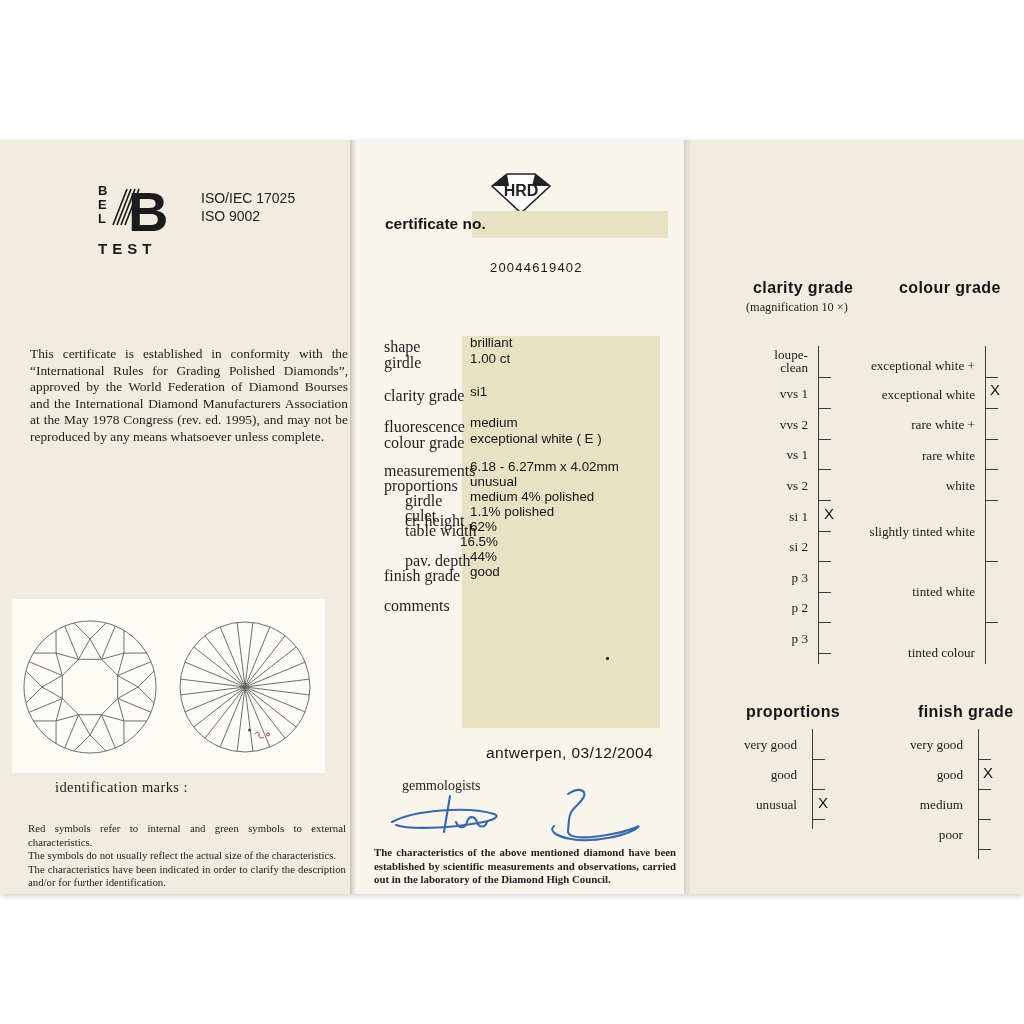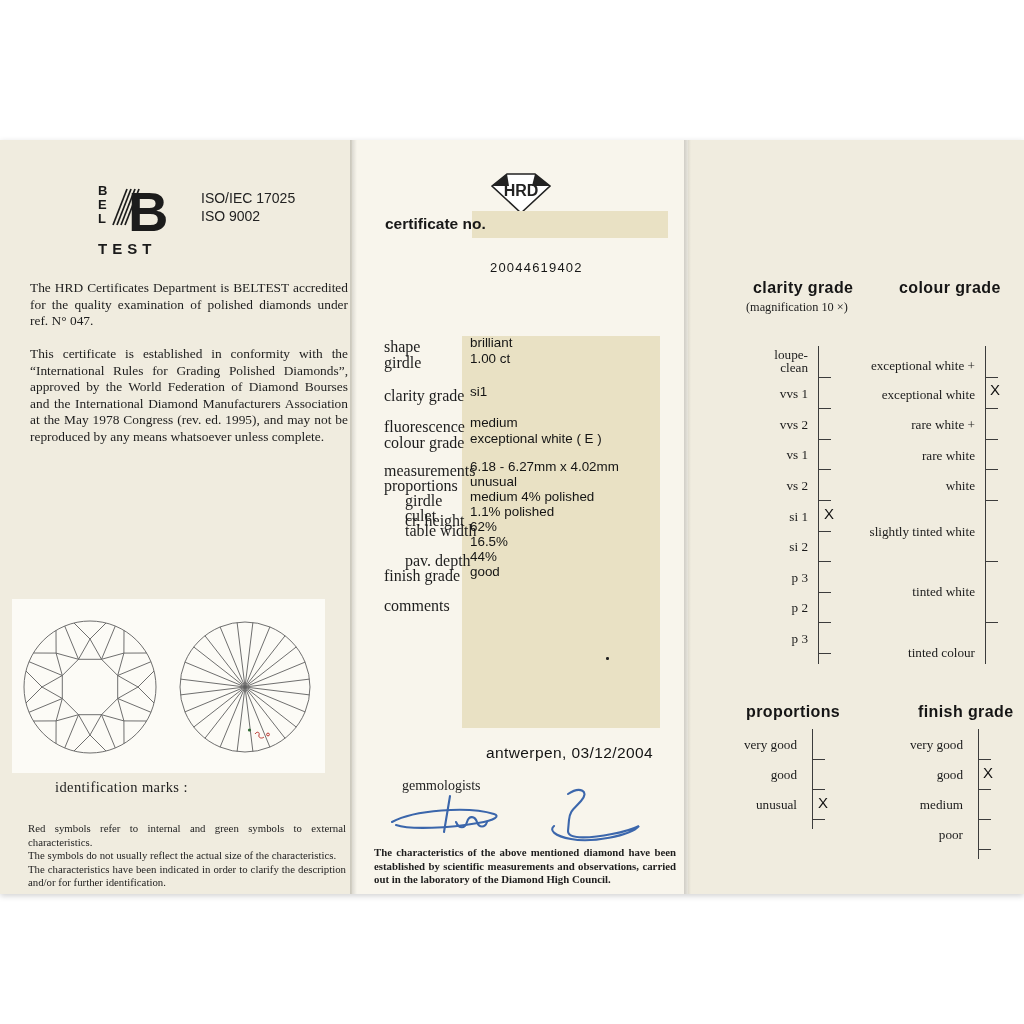--- a/index.html
+++ b/index.html
@@ -53,21 +53,20 @@
       <text x="16" y="52" font-family="Liberation Sans, sans-serif" font-weight="900" font-size="56" fill="#1c1c1c">B</text>
     </svg>
     <div class="abs sans" style="left:0;top:58px;font-weight:800;font-size:15px;letter-spacing:5px;color:#1a1a1a;">TEST</div>
   </div>
 
   <div class="abs sans" style="left:201px;top:189px;font-size:14px;line-height:18px;color:#222;">
     <div>ISO/IEC 17025</div>
     <div>ISO 9002</div>
   </div>
 
-  <div class="abs serif para just" style="left:30px;top:280px;">The HRD Certificates Department is BELTEST accredited for the quality examination of polished diamonds under ref. N° 047.</div>
   <div class="abs serif para just" style="left:30px;top:346px;">This certificate is established in conformity with the “International Rules for Grading Polished Diamonds”, approved by the World Federation of Diamond Bourses and the International Diamond Manufacturers Association at the May 1978 Congress (rev. ed. 1995), and may not be reproduced by any means whatsoever unless complete.</div>
 
   <div id="idbox" class="abs">
     <svg width="313" height="174" viewBox="0 0 313 174">
 
       <g transform="translate(78,88)" stroke="#5f5f5f" stroke-width="0.9" fill="none">
         <circle cx="0" cy="0" r="66"></circle>
         <path d="M27.7,11.5 L11.5,27.7 L-11.5,27.7 L-27.7,11.5 L-27.7,-11.5 L-11.5,-27.7 L11.5,-27.7 L27.7,-11.5 Z"></path>
         <path d="M27.7,11.5 L61,25.3 M11.5,27.7 L25.3,61 M-11.5,27.7 L-25.3,61 M-27.7,11.5 L-61,25.3 M-27.7,-11.5 L-61,-25.3 M-11.5,-27.7 L-25.3,-61 M11.5,-27.7 L25.3,-61 M27.7,-11.5 L61,-25.3"></path>
         <path d="M27.7,11.5 L48,0 M27.7,-11.5 L48,0 M27.7,11.5 L33.9,33.9 M11.5,27.7 L33.9,33.9 M11.5,27.7 L0,48 M-11.5,27.7 L0,48 M-11.5,27.7 L-33.9,33.9 M-27.7,11.5 L-33.9,33.9 M-27.7,11.5 L-48,0 M-27.7,-11.5 L-48,0 M-27.7,-11.5 L-33.9,-33.9 M-11.5,-27.7 L-33.9,-33.9 M-11.5,-27.7 L0,-48 M11.5,-27.7 L0,-48 M11.5,-27.7 L33.9,-33.9 M27.7,-11.5 L33.9,-33.9"></path>
@@ -127,21 +126,21 @@
   <div class="abs fvalue" style="left:470px;top:335px;">brilliant</div>
   <div class="abs fvalue" style="left:470px;top:351px;">1.00 ct</div>
   <div class="abs fvalue" style="left:470px;top:384px;">si1</div>
   <div class="abs fvalue" style="left:470px;top:415px;">medium</div>
   <div class="abs fvalue" style="left:470px;top:431px;">exceptional white ( E )</div>
   <div class="abs fvalue" style="left:470px;top:459px;">6.18 - 6.27mm x 4.02mm</div>
   <div class="abs fvalue" style="left:470px;top:474px;">unusual</div>
   <div class="abs fvalue" style="left:470px;top:489px;">medium 4% polished</div>
   <div class="abs fvalue" style="left:470px;top:504px;">1.1% polished</div>
   <div class="abs fvalue" style="left:470px;top:519px;">62%</div>
-  <div class="abs fvalue" style="left:470px;top:534px;">16.5%</div>
+  <div class="abs fvalue" style="left:460px;top:534px;">16.5%</div>
   <div class="abs fvalue" style="left:470px;top:549px;">44%</div>
   <div class="abs fvalue" style="left:470px;top:564px;">good</div>
 
   <div class="abs sans" style="left:486px;top:744px;font-size:15.5px;letter-spacing:.4px;color:#141414;">antwerpen, 03/12/2004</div>
   <div class="abs serif" style="left:402px;top:778px;font-size:14px;">gemmologists</div>
 
   <svg class="abs" style="left:386px;top:786px;" width="272" height="56" viewBox="0 0 272 56">
     <g fill="none" stroke="#2b5aa6" stroke-width="2.1" stroke-linecap="round" opacity="0.92">
       <path d="M6,36 C28,24 82,20 108,28 C114,30 110,34 92,37 C64,42 24,44 10,39"></path>
       <path d="M64,10 L58,46"></path>

